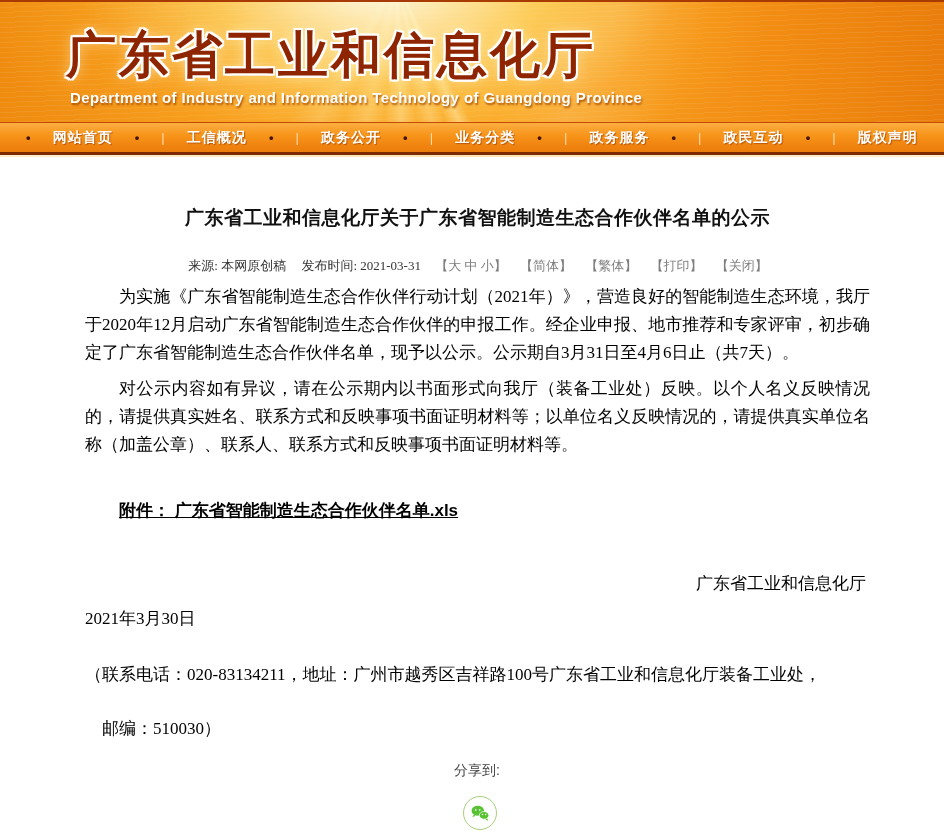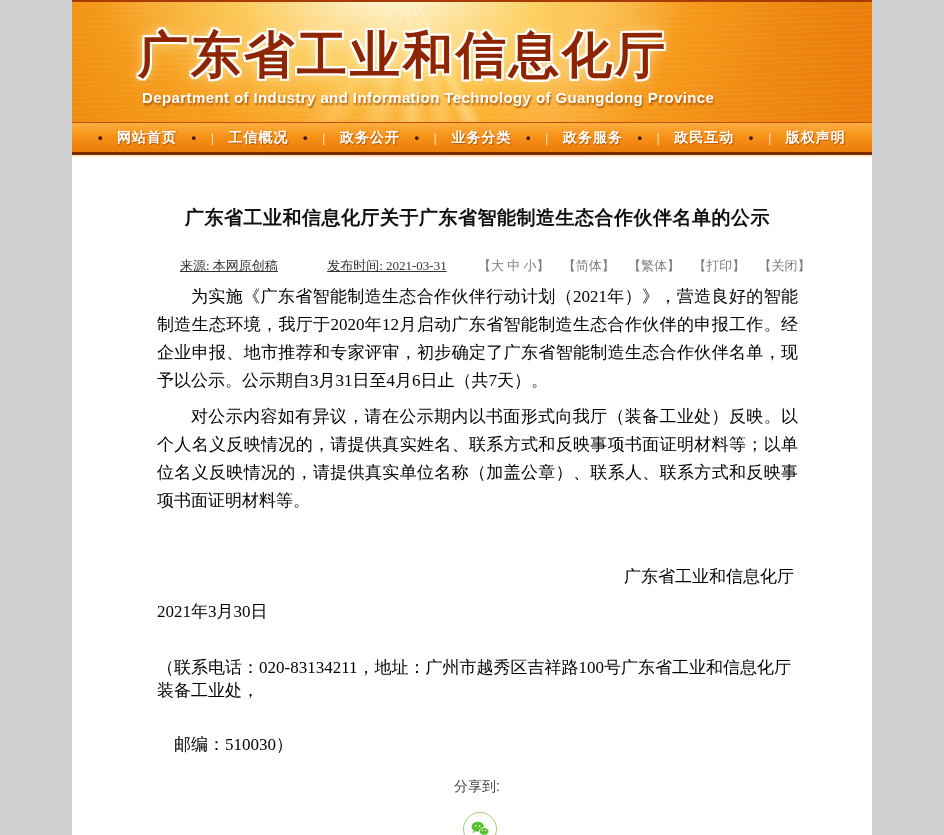--- a/index.html
+++ b/index.html
@@ -1,18 +1,18 @@
 <!DOCTYPE html>
 <html><head>
 <meta charset="utf-8">
 <style>
   * { margin:0; padding:0; box-sizing:border-box; }
   html,body { background:#cfcfcf; }
   .page {
-    width:800px; height:835px; margin:0 auto;
+    width:944px; height:835px; margin:0 auto;
     display:flex; flex-direction:column;
     background:#0f172a; overflow:hidden; position:relative;
     font-family:"Liberation Sans","DejaVu Sans",sans-serif;
   }
 
   
   .banner {
     height:122px; flex:0 0 122px; position:relative; overflow:hidden;
     border-top:2px solid #a83a03;
     background:
@@ -63,21 +63,21 @@
     color:#000;
   }
   .article-title {
     text-align:center; font-family:"Liberation Sans","DejaVu Sans",sans-serif;
     font-size:19px; font-weight:bold; color:#111; letter-spacing:.5px;
   }
   .article-meta {
     margin-top:26px; text-align:center; font-size:13px; color:#333;
     white-space:nowrap;
   }
-  .article-meta .seg { margin:0 23px;text-decoration:underline; }
+  .article-meta .seg { margin:0 6px; }
   .article-meta .ctrl { color:#7d7d7d; margin:0 5px; cursor:pointer; }
   .article-body { margin-top:8px; font-size:17px; line-height:28px; }
   .article-body p { text-indent:2em; margin-bottom:8px; text-align:justify; }
   .attachment-row { margin-top:40px; padding-left:34px; }
   .attachment-link {
     font-size:17px; font-weight:bold; color:#000; text-decoration:underline;
     cursor:pointer; font-family:"Liberation Sans","DejaVu Sans",sans-serif;
   }
   .sig-line  { margin-top:50px; text-align:right; font-size:17px; padding-right:4px; }
   .date-line { margin-top:12px; text-align:left; font-size:17px; padding-right:15px; }
@@ -151,20 +151,23 @@
       <span class="ctrl">【繁体】</span>
       <span class="ctrl">【打印】</span>
       <span class="ctrl">【关闭】</span>
     </div>
 
     <div class="article-body">
       <p>为实施《广东省智能制造生态合作伙伴行动计划（2021年）》，营造良好的智能制造生态环境，我厅于2020年12月启动广东省智能制造生态合作伙伴的申报工作。经企业申报、地市推荐和专家评审，初步确定了广东省智能制造生态合作伙伴名单，现予以公示。公示期自3月31日至4月6日止（共7天）。</p>
       <p>对公示内容如有异议，请在公示期内以书面形式向我厅（装备工业处）反映。以个人名义反映情况的，请提供真实姓名、联系方式和反映事项书面证明材料等；以单位名义反映情况的，请提供真实单位名称（加盖公章）、联系人、联系方式和反映事项书面证明材料等。</p>
     </div>
 
+    <div class="attachment-row">
+      <a class="attachment-link">附件： 广东省智能制造生态合作伙伴名单.xls</a>
+    </div>
 
     <p class="sig-line">广东省工业和信息化厅</p>
     <p class="date-line">2021年3月30日</p>
     <p class="contact-line">（联系电话：020-83134211，地址：广州市越秀区吉祥路100号广东省工业和信息化厅装备工业处，</p>
     <p class="contact-line indent">邮编：510030）</p>
 
     <div class="share-row">
       <span class="share-label">分享到:</span>
 
       <a class="share-btn wechat" title="">

